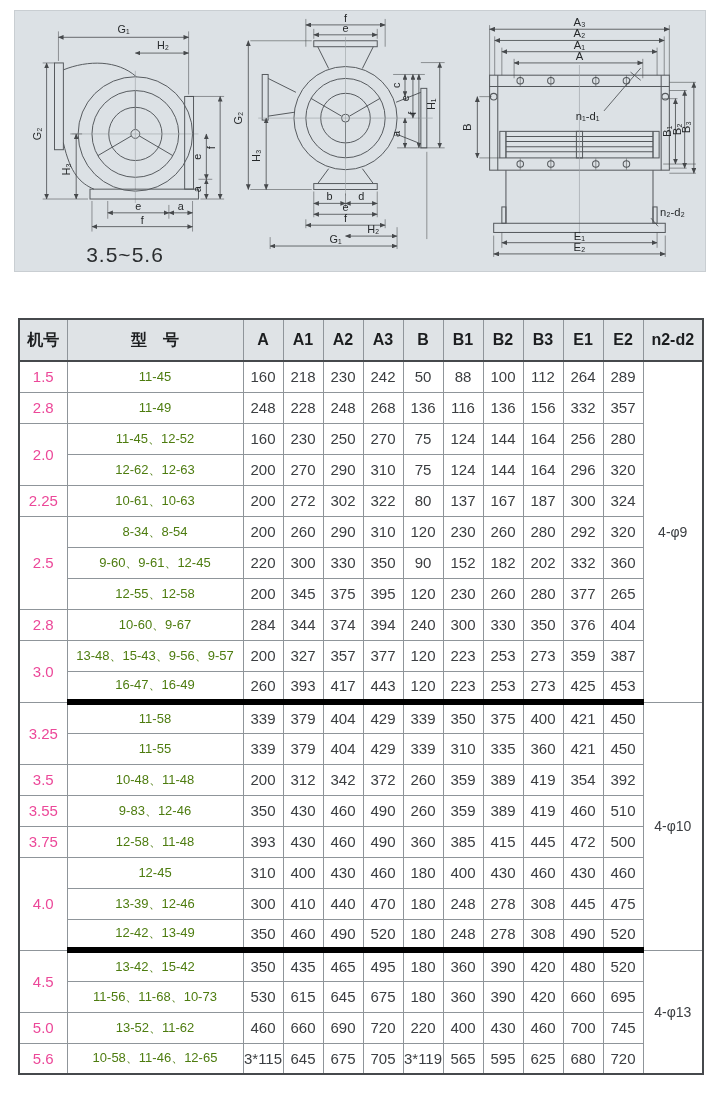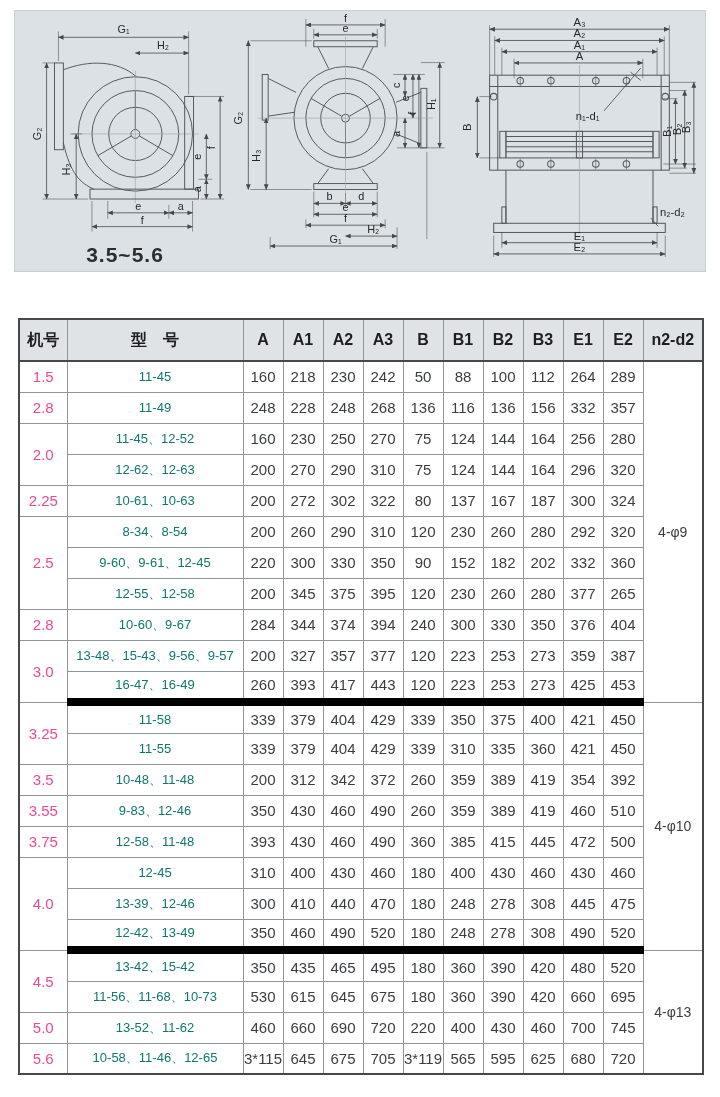--- a/index.html
+++ b/index.html
@@ -21,21 +21,21 @@
     justify-content:space-between;
     padding:2px 4px;
   }
   .diagram-wrap { position:relative; height:256px; }
   .diagram-wrap.left  { width:212px; }
   .diagram-wrap.mid   { width:228px; }
   .diagram-wrap.right { width:240px; }
   .diagram-wrap svg { display:block; width:100%; }
   .caption {
     position:absolute; left:0; bottom:2px; width:100%;
-    text-align:center; font-size:21px; color:#2b2e30; letter-spacing:1px;font-weight:bold;
+    text-align:center; font-size:21px; color:#2b2e30; letter-spacing:1px;
   }
 
   .geo { fill:none; stroke:#55595d; stroke-width:1; }
   .geo2{ fill:none; stroke:#55595d; stroke-width:1.4; }
   .cl  { stroke:#9aa0a4; stroke-width:0.6; fill:none; }
   .dim { stroke:#46494c; stroke-width:0.8; fill:none; }
   .ext { stroke:#46494c; stroke-width:0.55; fill:none; }
   text.dl { font-family:"Liberation Sans",sans-serif; font-size:11px; fill:#26292b; text-anchor:middle; }
 
   
@@ -56,24 +56,24 @@
   }
   table.dims thead tr { height:42px; }
   table.dims tbody tr { height:31px; }
   table.dims th {
     background:#dfe3e6;
     font-size:16px; font-weight:bold; color:#1c1e20;
     border-bottom:2px solid #46494c;
     margin-left:16px;
   }
   td.jihao { font-size:15px; color:#ec4899; }
-  td.model { font-size:13px; color:#0f766e; text-align:left; padding-left:7px; }
+  td.model { font-size:13px; color:#4d7c0f; text-align:left; padding-left:7px; }
   td.num   { font-size:15px; color:#3b3e41; }
   td.hole  { font-size:14px; color:#3b3e41; }
-  tr.major td { border-bottom:8px solid #000000; }
+  tr.major td { border-bottom:6px solid #000000; }
   td.hmajor { border-bottom:2px solid #46494c;margin-left:18px; }
 </style>
 </head>
 <body>
 
 <div class="panel">
 
   <div class="diagram-wrap left">
     <svg viewBox="0 0 215 235" height="233">
       <defs>

